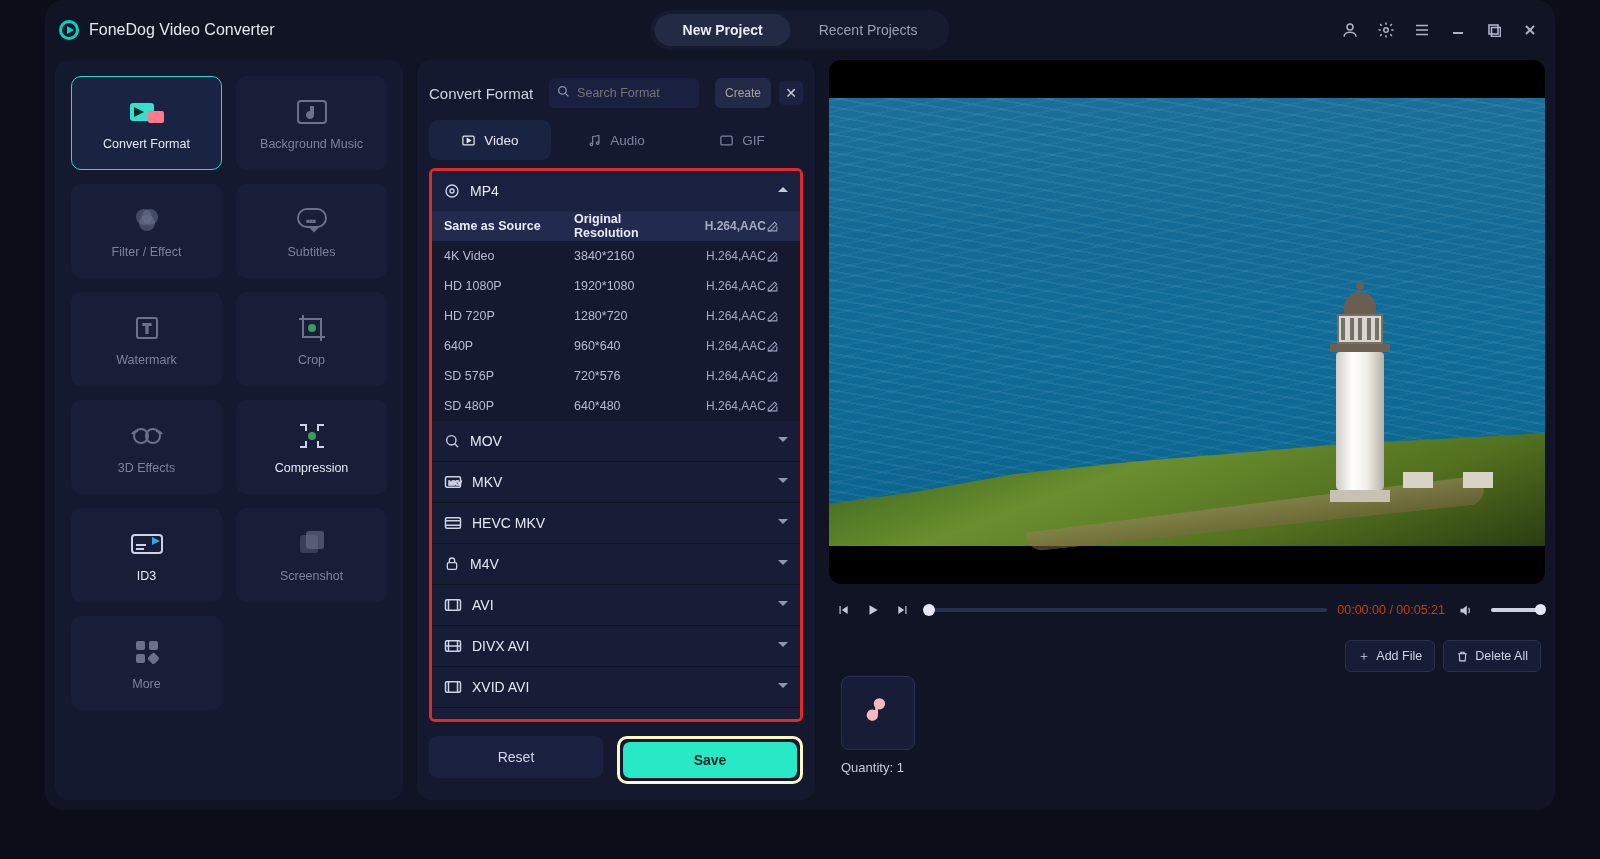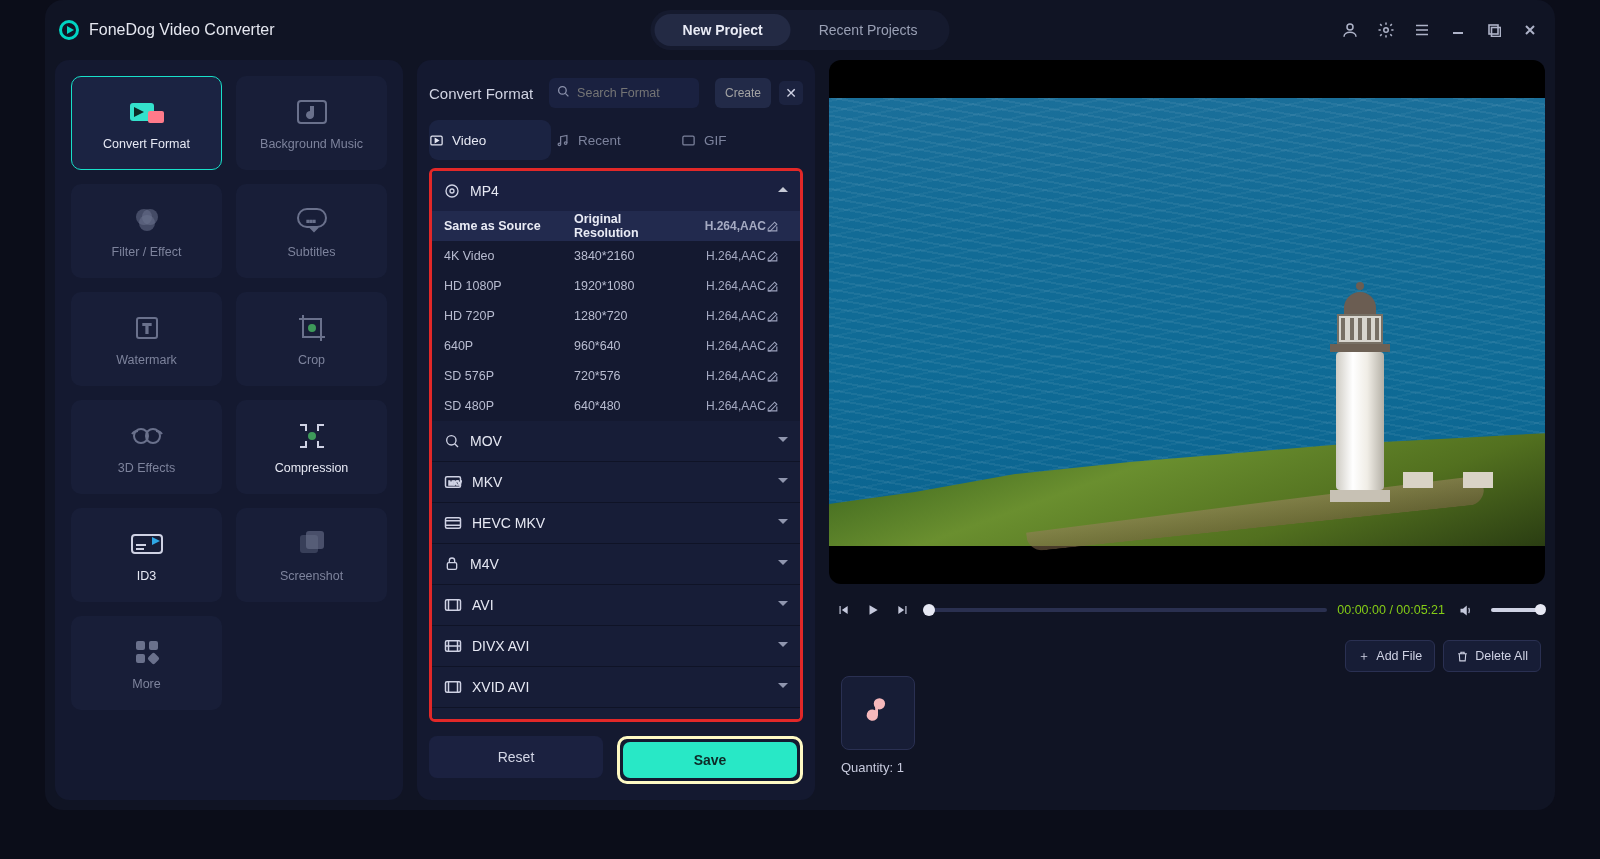--- a/index.html
+++ b/index.html
@@ -30,21 +30,21 @@
   
   .midpanel { width:398px; background:#141930; border-radius:14px; padding:18px 12px 16px 12px; position:relative; display:flex; flex-direction:column; }
   .mid-header { display:flex; align-items:center; gap:8px; margin-bottom:12px; }
   .panel-title { font-size:15px; color:#d0d3e2; flex:1 0 auto; }
   .search-wrap { position:relative; flex:1 1 auto; }
   .search { width:150px; height:30px; background:#1a2140; border:none; border-radius:6px; color:#cfd2e4; padding:0 8px 0 28px; font-size:12.5px; outline:none; }
   .search-ic { position:absolute; left:8px; top:7px; color:#888fab; font-size:13px; }
   .create-btn { height:30px; padding:0 10px; background:#222a48; border:none; border-radius:6px; color:#a3a3a3; font-size:12px; cursor:pointer; }
   .close-btn { width:24px; height:24px; border-radius:5px; background:#1c2340; color:#cfd2e4; display:flex; align-items:center; justify-content:center; font-size:14px; cursor:pointer; }
   .format-tabs { display:flex; gap:4px; margin-bottom:8px; }
-  .ftab { flex:1; display:flex; align-items:center; justify-content:flex-start; gap:8px; height:40px; border-radius:9px; font-size:13.5px; color:#7c829c; cursor:pointer; }
+  .ftab { flex:1; display:flex; align-items:center; justify-content:center; gap:8px; height:40px; border-radius:9px; font-size:13.5px; color:#7c829c; cursor:pointer; }
   .ftab.active { background:#1b2342; color:#e6e8f3; }
 
   .format-list-wrap { border:3px solid #e22828; border-radius:6px; overflow:hidden; }
   .group-head { height:40px; display:flex; align-items:center; padding:8px 12px; gap:10px; background:#171d37; color:#e6e8f3; font-size:14px; cursor:pointer; position:relative; }
   .group-head.expanded { background:#1a2040; }
   .chev { position:absolute; right:12px; top:16px; width:0; height:0; border-left:5px solid transparent; border-right:5px solid transparent; }
   .chev.up { border-bottom:5px solid #c6c9d6; }
   .chev.down { border-top:5px solid #9096ae; }
   .preset-row { display:grid; grid-template-columns:130px 1fr 90px 22px; align-items:center; height:30px; padding:0 12px; font-size:12.5px; color:#b8bcd0; cursor:pointer; }
   .preset-row.sel { background:#222a4e; color:#e9ebf5; font-weight:600; }
@@ -74,21 +74,21 @@
   .lh-body { width:48px; flex:1; background:linear-gradient(90deg,#cfccc4 0%, #ffffff 35%, #f0ede6 65%, #b5b1a7 100%); border-radius:4px; }
   .lh-base { width:60px; height:12px; background:#c7c1b4; }
   .houses { position:absolute; right:52px; bottom:58px; width:90px; height:28px; }
   .houses::before, .houses::after { content:""; position:absolute; width:30px; height:16px; background:#d9d3c6; bottom:0; }
   .houses::before{ left:0; } .houses::after{ right:0; }
 
   .player-bar { height:40px; background:transparent; display:flex; align-items:center; gap:10px; padding:0 4px; color:#b8bcd0; font-size:12.5px; }
   .pb-ic { width:20px; height:20px; display:flex; align-items:center; justify-content:center; cursor:pointer; font-size:14px; }
   .progress { flex:1; height:4px; background:#2a3050; border-radius:2px; position:relative; }
   .progress .dot { position:absolute; left:0; top:-4px; width:12px; height:12px; background:#e6e8f3; border-radius:50%; }
-  .timecode { white-space:nowrap; font-size:12.5px; color:#84cc16; }
+  .timecode { white-space:nowrap; font-size:12.5px; color:#c2410c; }
   .vol { width:50px; height:4px; background:#cfd2e4; border-radius:2px; position:relative; margin-left:6px; }
   .vol .dot { position:absolute; right:-5px; top:-4px; width:11px; height:11px; background:#e6e8f3; border-radius:50%; }
 
   .file-area { flex:1; background:transparent; position:relative; padding-top:8px; }
   .file-actions { position:absolute; right:4px; top:4px; display:flex; gap:8px; }
   .fa-btn { height:32px; padding:0 12px; background:#171d36; border:1px solid #2a3052; border-radius:6px; color:#cfd2e4; font-size:12.5px; display:flex; align-items:center; gap:6px; cursor:pointer; }
   .thumb { width:74px; height:74px; background:#171d36; border:1px solid #2a3052; border-radius:8px; margin:32px 0 0 12px; display:flex; align-items:center; justify-content:center; font-size:28px; color:#ffb6b9; }
   .qty { margin:10px 0 0 12px; color:#c7cadd; font-size:13px; }
 
   svg { display:block; }
@@ -277,21 +277,21 @@
               <path d="M10 9l5 3-5 3z" fill="#e6e8f3"></path>
             </svg>
           <span>Video</span>
         </div>
         <div class="ftab">
           <svg width="15" height="15" viewBox="0 0 24 24" fill="none" stroke="#7c829c" stroke-width="2">
               <path d="M9 18V6l10-2v12"></path>
               <circle cx="7" cy="18" r="2"></circle>
               <circle cx="17" cy="16" r="2"></circle>
             </svg>
-          <span>Recent</span>
+          <span>Audio</span>
         </div>
         <div class="ftab">
           <svg width="15" height="15" viewBox="0 0 24 24" fill="none" stroke="#7c829c" stroke-width="2">
               <rect x="3" y="5" width="18" height="14" rx="2"></rect>
             </svg>
           <span>GIF</span>
         </div>
       </div>
 
       <div class="format-list-wrap" id="format-list">

